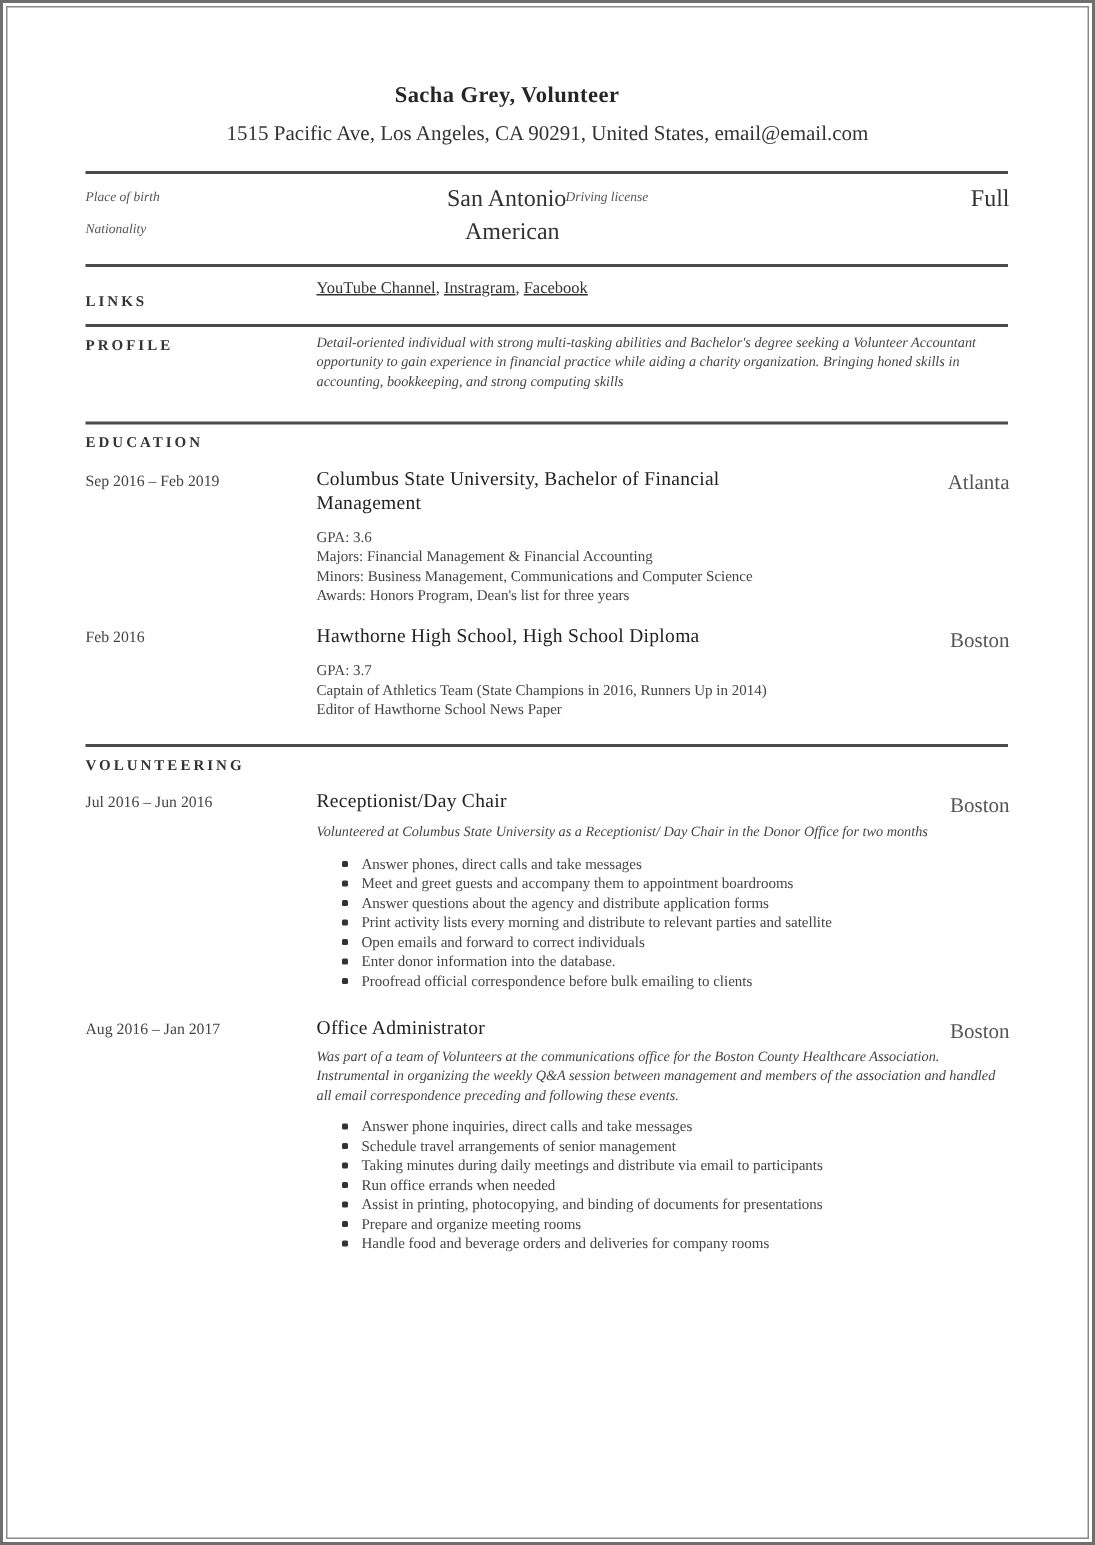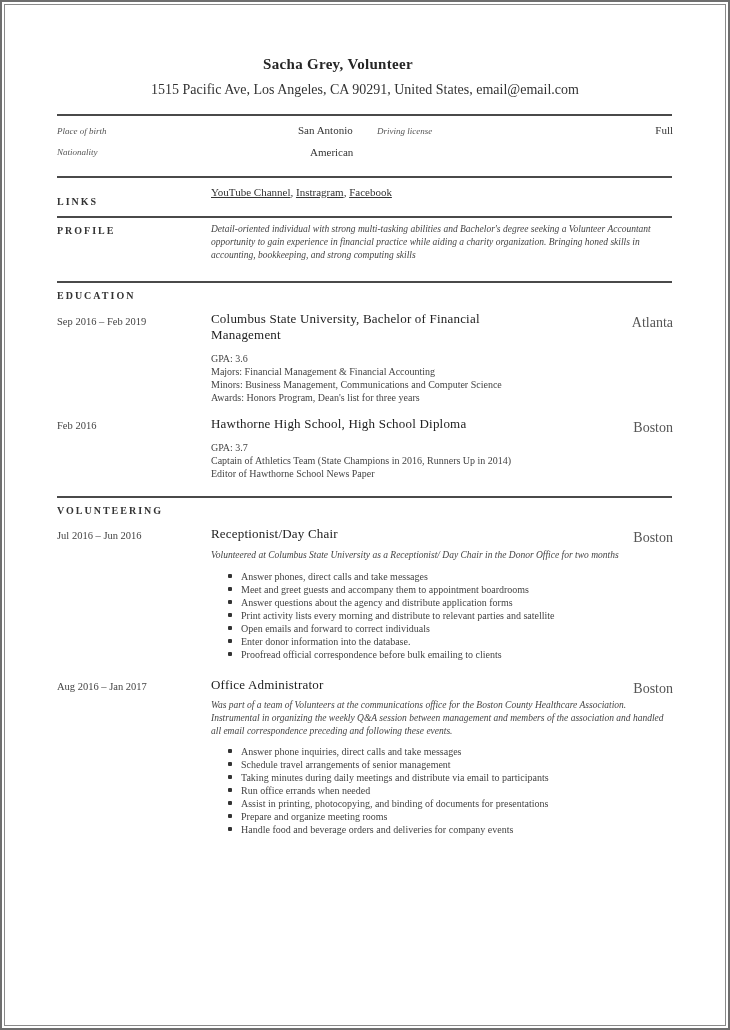--- a/index.html
+++ b/index.html
@@ -13,21 +13,21 @@
 
   .name { position: absolute; left: 0; width: 676px; top: 56px; text-align: center;
           font-family: "Liberation Serif", serif; font-weight: bold; font-size: 15px;
           letter-spacing: 0.3px; color: #262626; }
   .contact { position: absolute; left: 0; width: 730px; top: 82px; text-align: center;
              font-family: "Liberation Serif", serif; font-size: 14px; color: #333; }
 
   .rule { position: absolute; left: 57px; width: 615px; height: 2px; background: #4a4a4a; }
 
   .small-label { position: absolute; font-family: "Liberation Serif", serif; font-size: 9px; color: #555; font-style: italic; }
-  .val { position: absolute; font-family: "Liberation Serif", serif; font-size: 11px; color: #333; }
+  .val { position: absolute; font-family: "Liberation Serif", serif; font-size: 16px; color: #333; }
 
   .section-title { position: absolute; left: 57px; font-family: "Liberation Serif", serif;
                    font-weight: bold; font-size: 10px; letter-spacing: 2px; color: #333; }
 
   .links { position: absolute; left: 211px; top: 186px; font-family: "Liberation Serif", serif;
            font-size: 11px; color: #333; }
   .links a { color: #333; text-decoration: underline; }
 
   .italic-block { position: absolute; left: 211px; width: 462px; font-family: "Liberation Serif", serif;
                   font-style: italic; font-size: 9.5px; line-height: 13px; color: #444; }
@@ -131,17 +131,17 @@
     <div class="entry-title" style="top:677px;">Office Administrator</div>
     <div class="loc" style="top:681px;">Boston</div>
     <div class="italic-block" style="top:699px;">Was part of a team of Volunteers at the communications office for the Boston County Healthcare Association. Instrumental in organizing the weekly Q&amp;A session between management and members of the association and handled all email correspondence preceding and following these events.</div>
     <ul class="bullets" style="top:745px;">
       <li><span class="dot"></span><span>Answer phone inquiries, direct calls and take messages</span></li>
       <li><span class="dot"></span><span>Schedule travel arrangements of senior management</span></li>
       <li><span class="dot"></span><span>Taking minutes during daily meetings and distribute via email to participants</span></li>
       <li><span class="dot"></span><span>Run office errands when needed</span></li>
       <li><span class="dot"></span><span>Assist in printing, photocopying, and binding of documents for presentations</span></li>
       <li><span class="dot"></span><span>Prepare and organize meeting rooms</span></li>
-      <li><span class="dot"></span><span>Handle food and beverage orders and deliveries for company events</span></li>
+      <li><span class="dot"></span><span>Handle food and beverage orders and deliveries for company rooms</span></li>
     </ul>
   </div>
 
 </div>
 
 </body></html>

